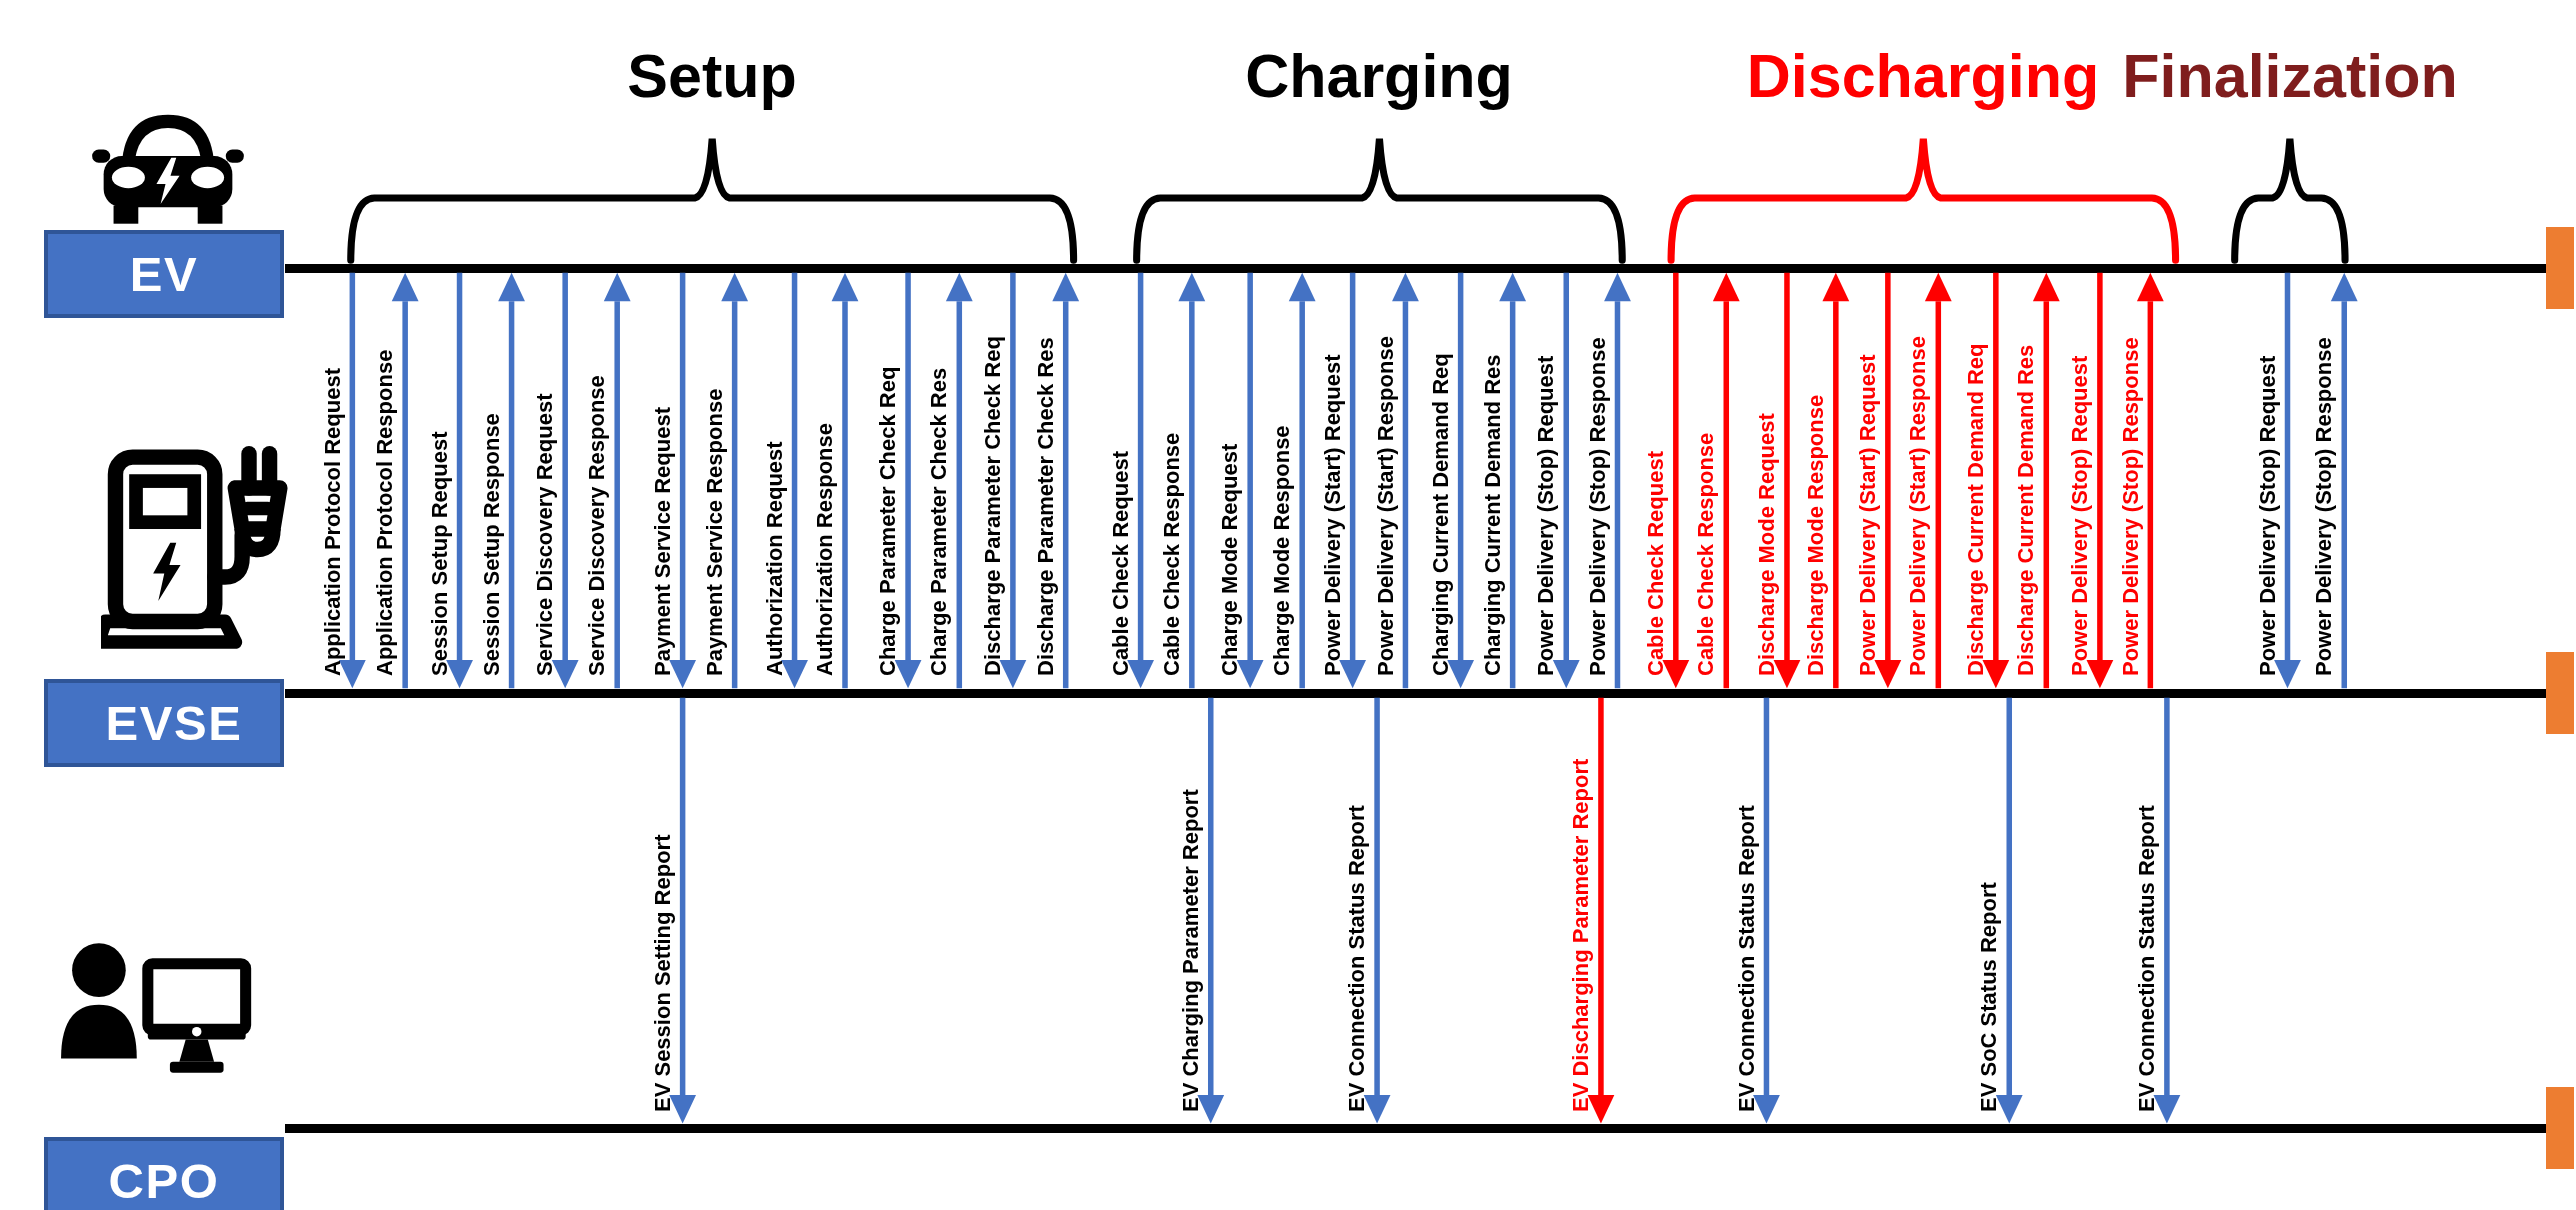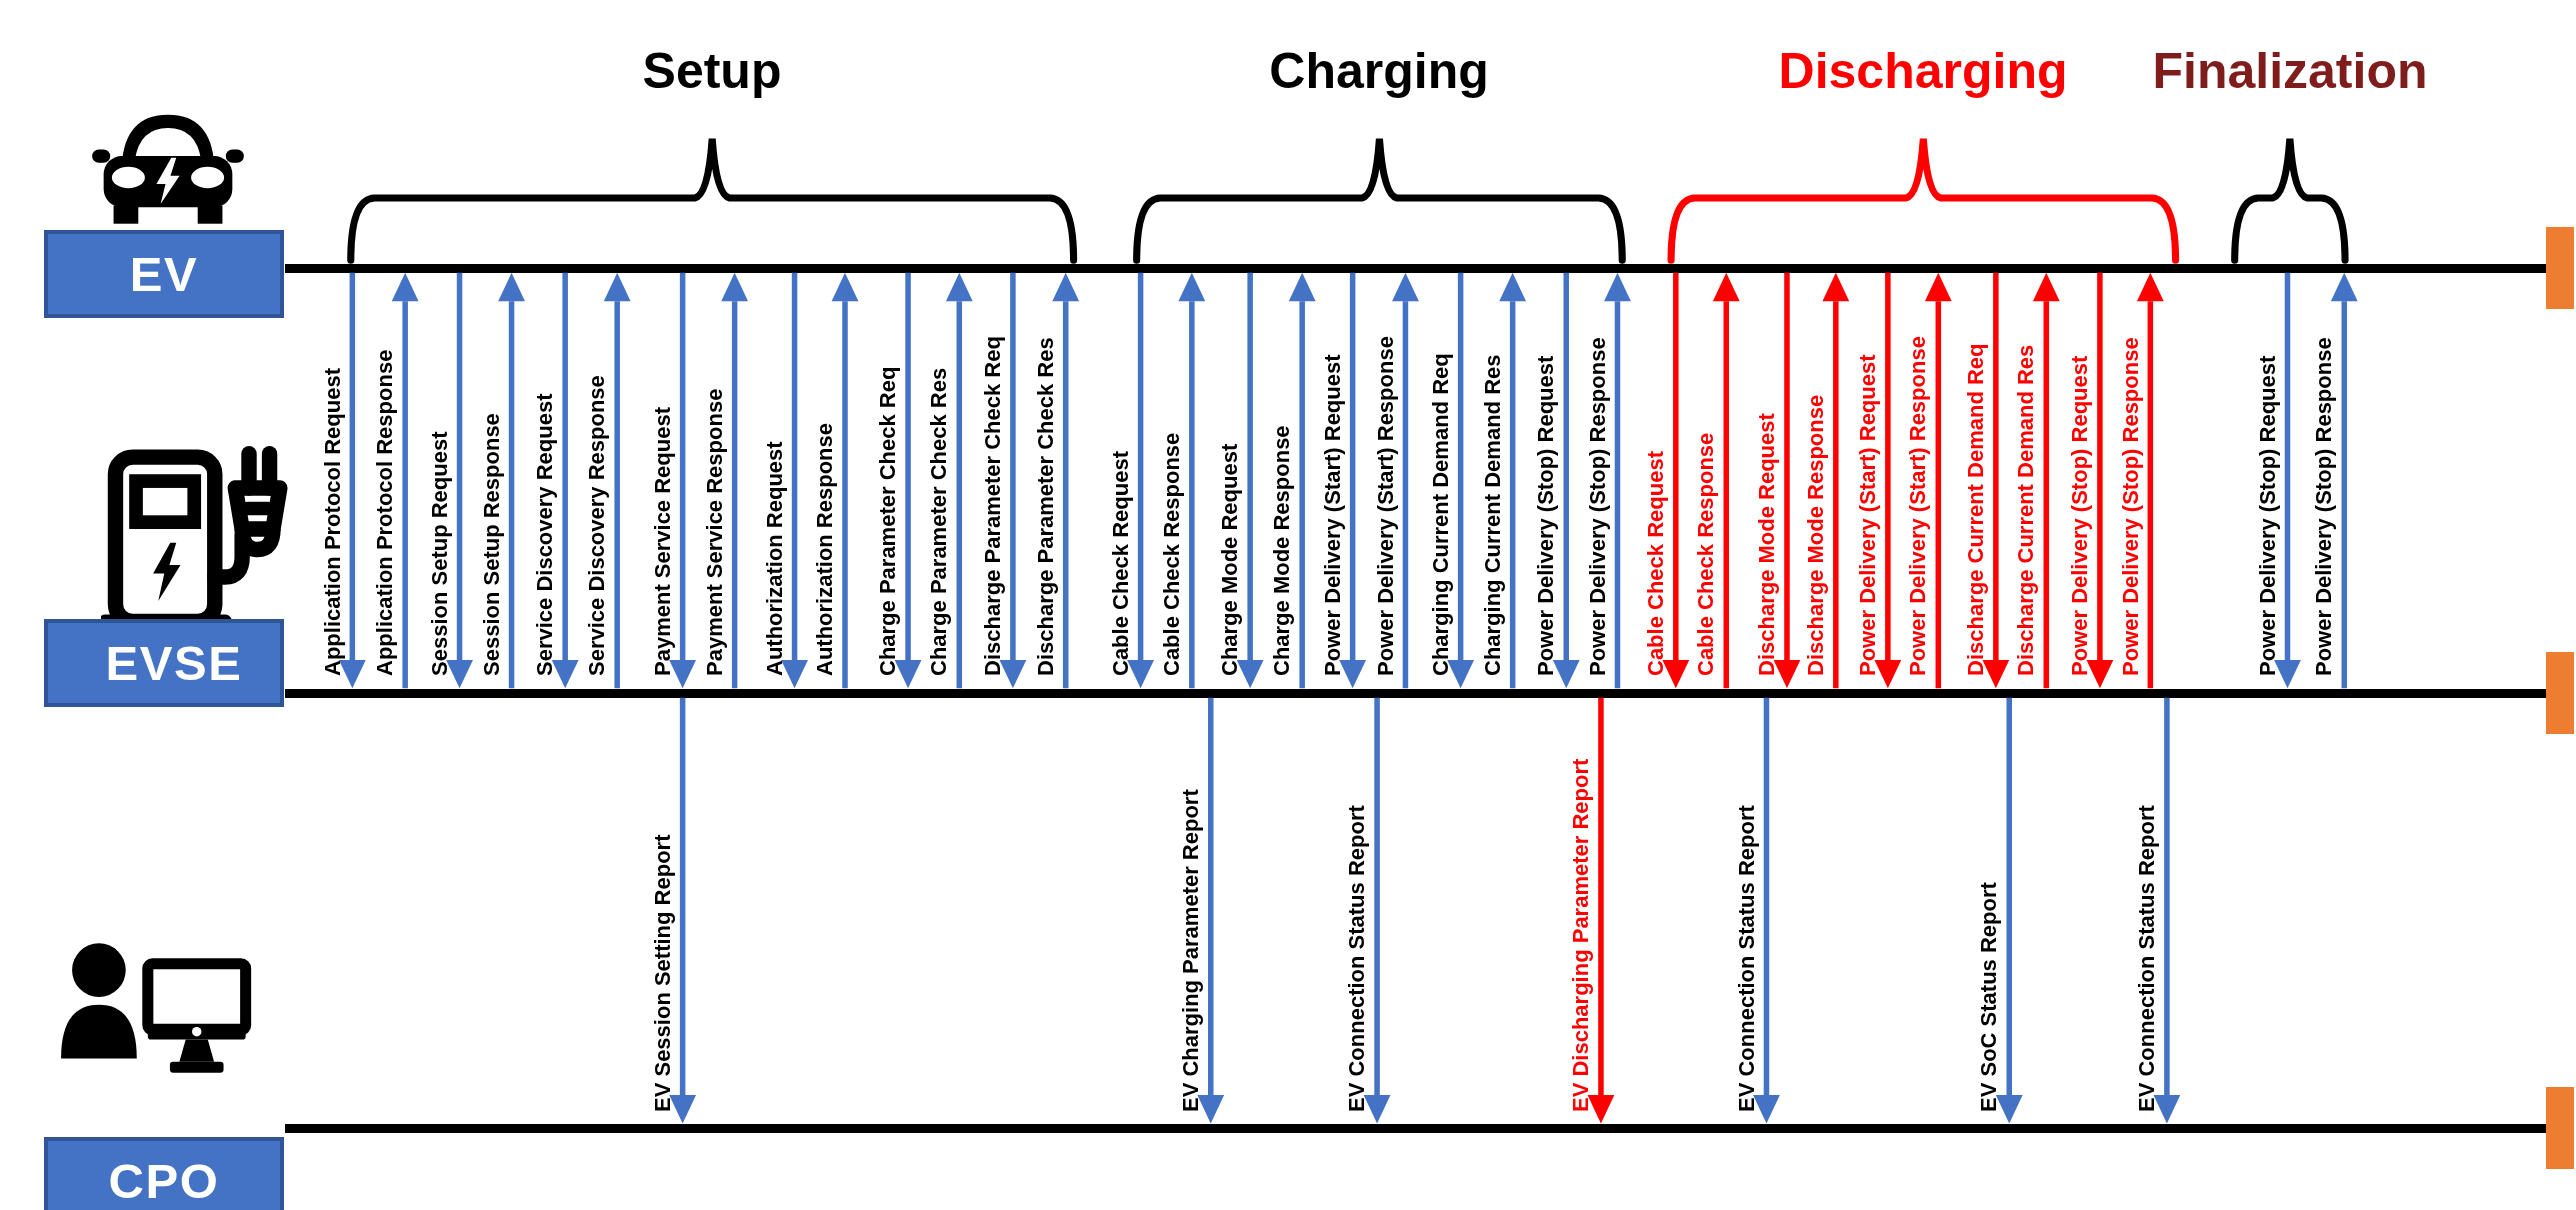--- a/index.html
+++ b/index.html
@@ -6,21 +6,21 @@
   body{width:2576px;height:1211px;position:relative;overflow:hidden;
        font-family:"Liberation Sans",sans-serif;}
   .canvas{position:absolute;inset:0;}
   .lifeline{position:absolute;height:8.7px;background:#000;}
   .endbar{position:absolute;width:28px;height:82px;background:#ED7D31;}
   .actor-box{position:absolute;left:44px;width:240px;height:88px;background:#4472C4;
              border:4px solid #2F5597;box-sizing:border-box;display:flex;
              align-items:center;justify-content:center;}
   .actor-label{color:#fff;font-size:49px;font-weight:bold;letter-spacing:1.6px;}
   .actor-icon{position:absolute;}
-  .phase-title{position:absolute;transform:translateX(-50%);font-size:50px;
+  .phase-title{position:absolute;transform:translateX(-50%);font-size:61px;
                font-weight:bold;white-space:nowrap;line-height:1;}
   .msg-label{position:absolute;writing-mode:vertical-rl;transform:rotate(180deg);
              font-size:22px;font-weight:bold;white-space:nowrap;width:35px;
              display:flex;justify-content:flex-start;align-items:center;}
   svg.layer{position:absolute;left:0;top:0;}
 </style>
 </head>
 <body>
 
 <div class="canvas">
@@ -54,21 +54,21 @@
     <rect x="20" y="24" width="34" height="24" fill="none" stroke="#000" stroke-width="8"></rect>
     <path d="M40 60 L30 78 H36.5 L33 94 L46 73 H39.5 L43.5 60 Z" fill="#000"></path>
     <path d="M2 106 H72 L78 118 H-2 Z" fill="none" stroke="#000" stroke-width="8" stroke-linejoin="round"></path>
     <path d="M66 80 H72 Q82 80 82 68 L82 56" fill="none" stroke="#000" stroke-width="9" stroke-linecap="round"></path>
     <path d="M100 52 Q100 64 91 64 Q82 64 82 52" fill="none" stroke="#000" stroke-width="9"></path>
     <path d="M78 28 H104 L100 52 H82 Z" fill="none" stroke="#000" stroke-width="9" stroke-linejoin="round"></path>
     <line x1="86" y1="28" x2="86" y2="8" stroke="#000" stroke-width="9" stroke-linecap="round"></line>
     <line x1="98" y1="28" x2="98" y2="8" stroke="#000" stroke-width="9" stroke-linecap="round"></line>
     <line x1="85" y1="40" x2="97" y2="40" stroke="#000" stroke-width="8" stroke-linecap="round"></line>
   </svg>
-  <div class="actor-box" style="top:619px;padding-left:20px;">
+  <div class="actor-box" style="top:679px;padding-left:20px;">
     <span class="actor-label">EVSE</span>
   </div>
 
   <svg class="actor-icon" style="left:50px;top:929px;" width="213" height="158" viewBox="0 0 135 100">
     <circle cx="31" cy="26" r="17" fill="#000"></circle>
     <path d="M7 82 Q7 48 31 48 Q55 48 55 82 Z" fill="#000"></path>
     <rect x="62" y="22" width="62" height="42" rx="3" fill="none" stroke="#000" stroke-width="7"></rect>
     <rect x="62" y="60" width="62" height="10" rx="2" fill="#000"></rect>
     <circle cx="93" cy="65" r="3" fill="#fff"></circle>
     <path d="M86 70 H100 L104 84 H82 Z" fill="#000"></path>

